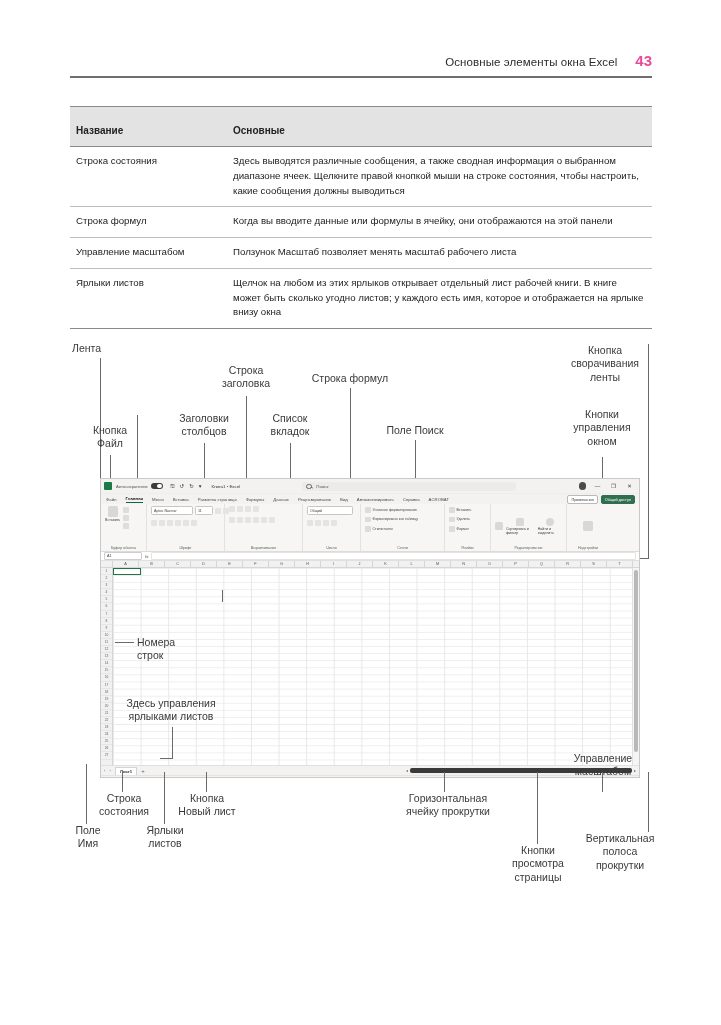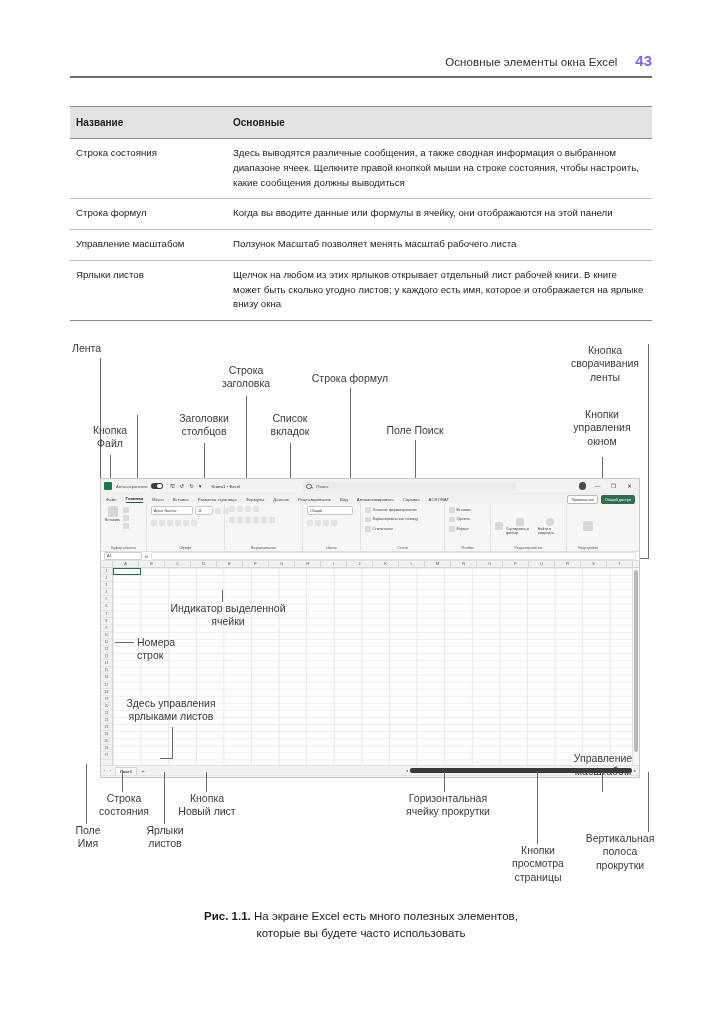--- a/index.html
+++ b/index.html
@@ -8,28 +8,28 @@
     width:721px;height:1025px;background:#ffffff;
     font-family:"Liberation Sans", sans-serif;
     color:#1b1b1b;position:relative;overflow:hidden;
   }
   .page{position:relative;width:721px;height:1025px;}
 
   
   .runhead{position:absolute;left:70px;top:52px;width:582px;
            display:flex;justify-content:flex-end;align-items:baseline;gap:18px;}
   .runhead .rh-title{font-size:11.5px;color:#2b2b2b;letter-spacing:.1px;}
-  .runhead .rh-page{font-size:15px;font-weight:bold;color:#8b5cf6;}
+  .runhead .rh-page{font-size:15px;font-weight:bold;color:#ec4899;}
   .rule{position:absolute;left:70px;top:76px;width:582px;height:1.6px;background:#6f6f6f;}
 
   
   .tbl{position:absolute;left:70px;top:106px;width:582px;border-collapse:collapse;}
   .tbl th,.tbl td{text-align:left;vertical-align:top;padding:7px 6px 8px 6px;
       font-size:9.7px;line-height:1.52;color:#222;}
-  .tbl thead th{background:#e3e3e3;font-weight:bold;font-size:10px;padding-top:8px;padding-bottom:8px;
+  .tbl thead th{background:#e3e3e3;font-weight:bold;font-size:10px;padding-top:16px;padding-bottom:8px;
       border-top:1.4px solid #8a8a8a;border-bottom:1.1px solid #8a8a8a;}
   .tbl tbody td{border-bottom:.9px solid #bdbdbd;}
   .tbl tbody tr:last-child td{border-bottom:1.4px solid #8a8a8a;}
   .col-name{width:150px;}
   .col-desc{width:432px;}
 
   
   .lbl{position:absolute;font-size:10.5px;line-height:1.28;color:#3a3a3a;white-space:pre-line;}
   .lbl.c{text-align:center;}
   .lbl.l{text-align:left;}
@@ -484,22 +484,20 @@
         <span class="zoomctl">
           <span class="mn">−</span>
 
           <span class="mn">+</span>
 
         </span>
       </span>
     </div>
   </div>
 
-  <div class="lbl c" style="left:148px;top:602px;width:160px;">Индикатор выделенной
-ячейки</div>
   <div class="vline" style="left:222px;top:590px;height:12px;"></div>
 
   <div class="lbl l" style="left:137px;top:636px;width:70px;">Номера
 строк</div>
   <div class="hline" style="left:115px;top:642px;width:19px;"></div>
 
   <div class="lbl c" style="left:106px;top:697px;width:130px;">Здесь управления
 ярлыками листов</div>
   <div class="vline" style="left:172px;top:727px;height:32px;"></div>
   <div class="hline" style="left:160px;top:758px;width:13px;"></div>
@@ -531,18 +529,14 @@
 
   <div class="vline" style="left:602px;top:772px;height:20px;"></div>
   <div class="lbl c" style="left:556px;top:752px;width:94px;">Управление
 масштабом</div>
 
   <div class="vline" style="left:648px;top:772px;height:60px;"></div>
   <div class="lbl c" style="left:572px;top:832px;width:96px;">Вертикальная
 полоса
 прокрутки</div>
 
-  <div class="caption">
-    <span class="fignum">Рис. 1.1.</span><span> На экране Excel есть много полезных элементов,</span><br>
-    <span>которые вы будете часто использовать</span>
-  </div>
 
 </div>
 
 </body></html>

